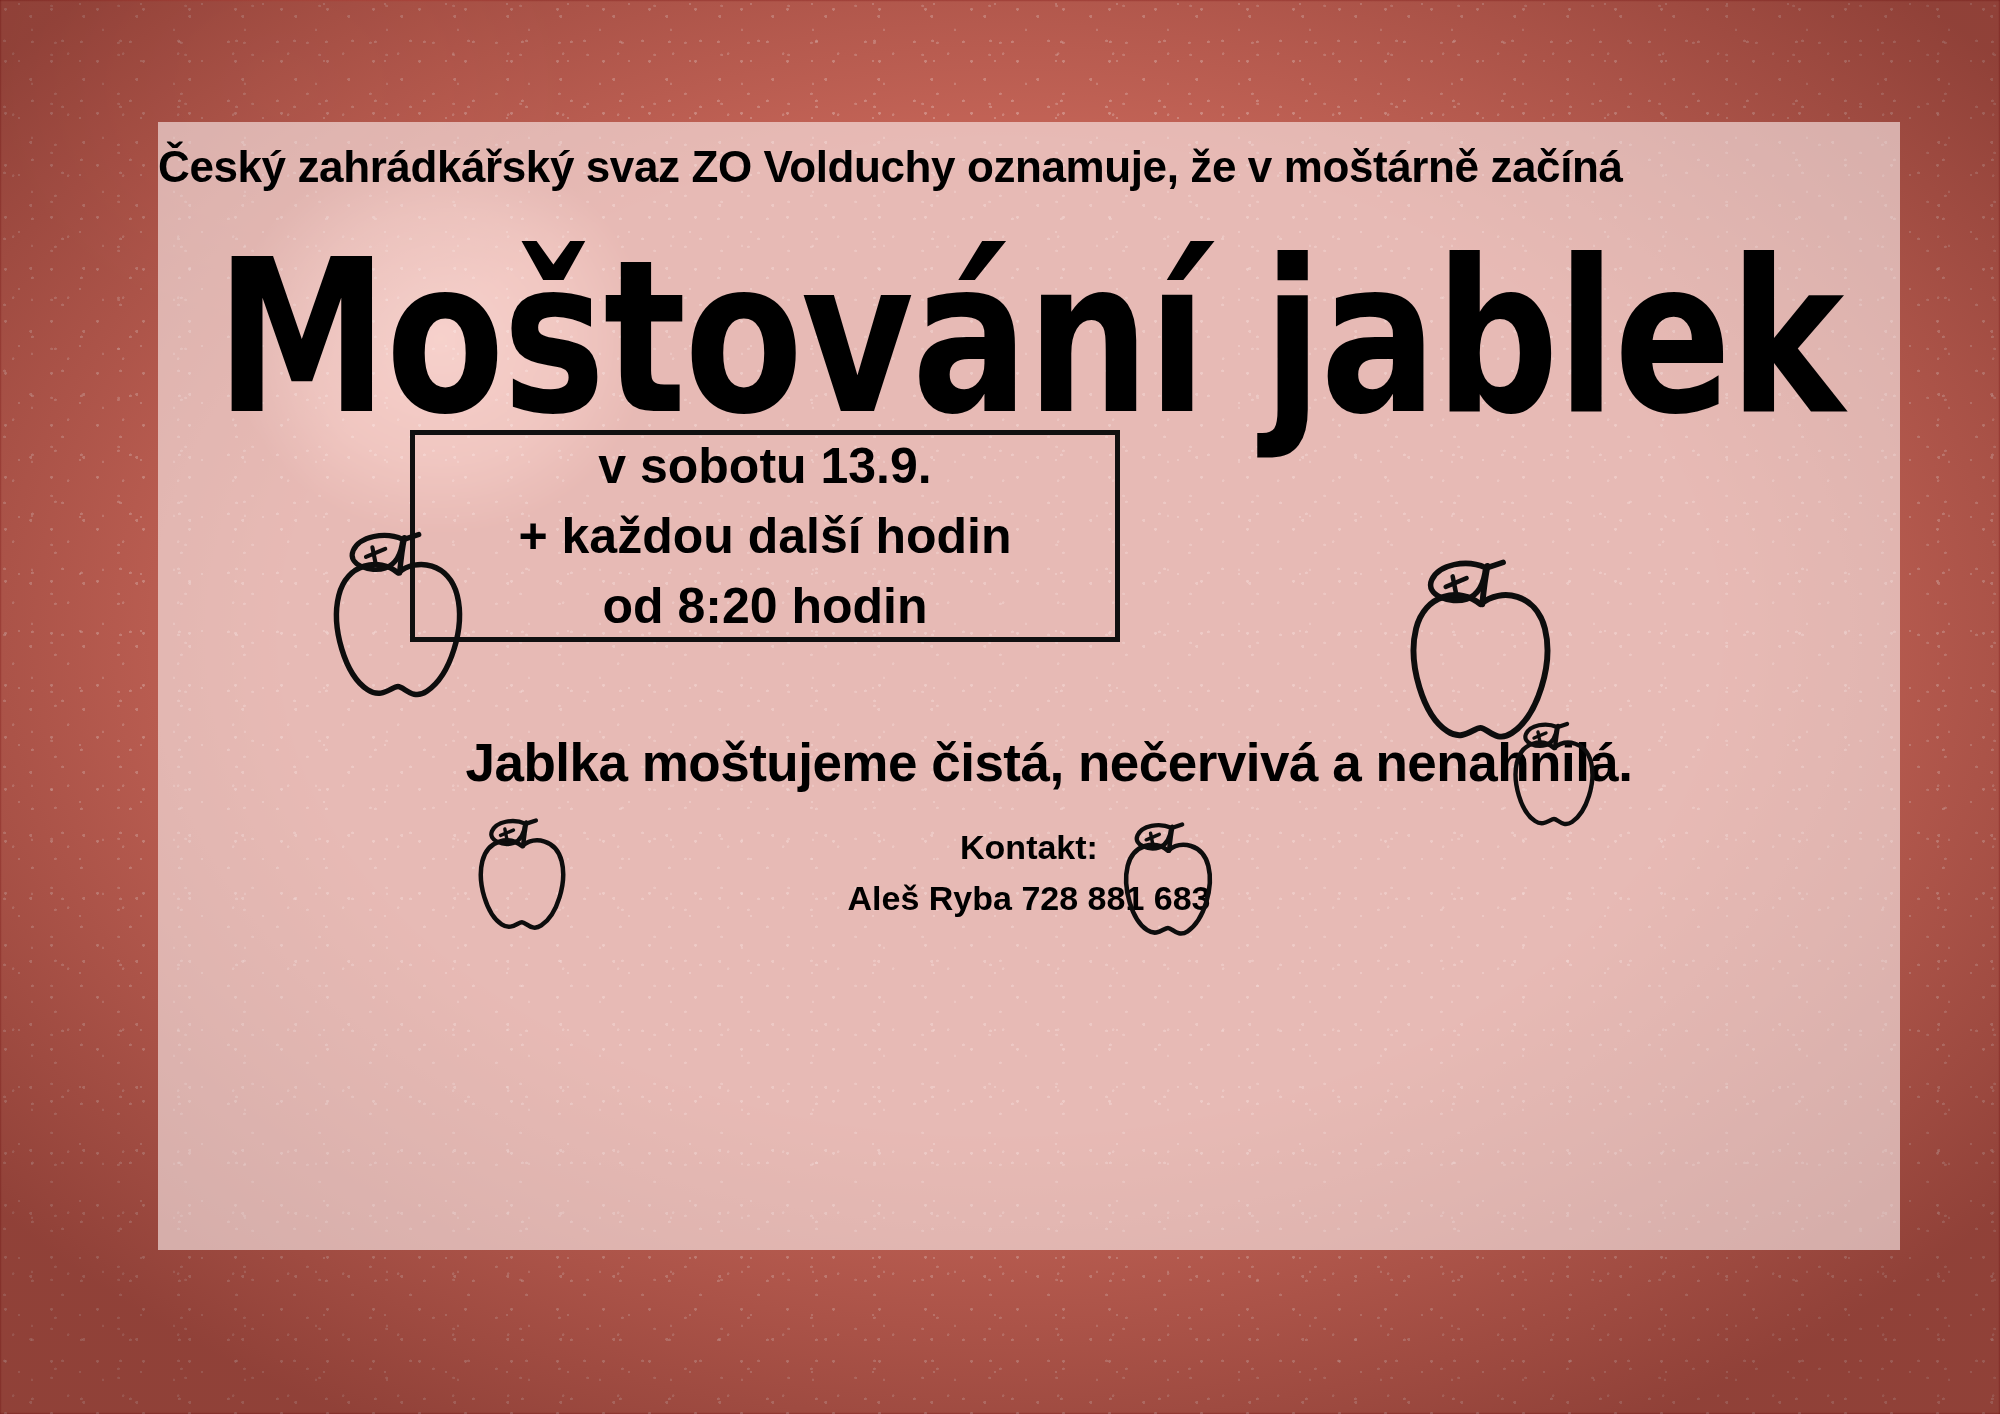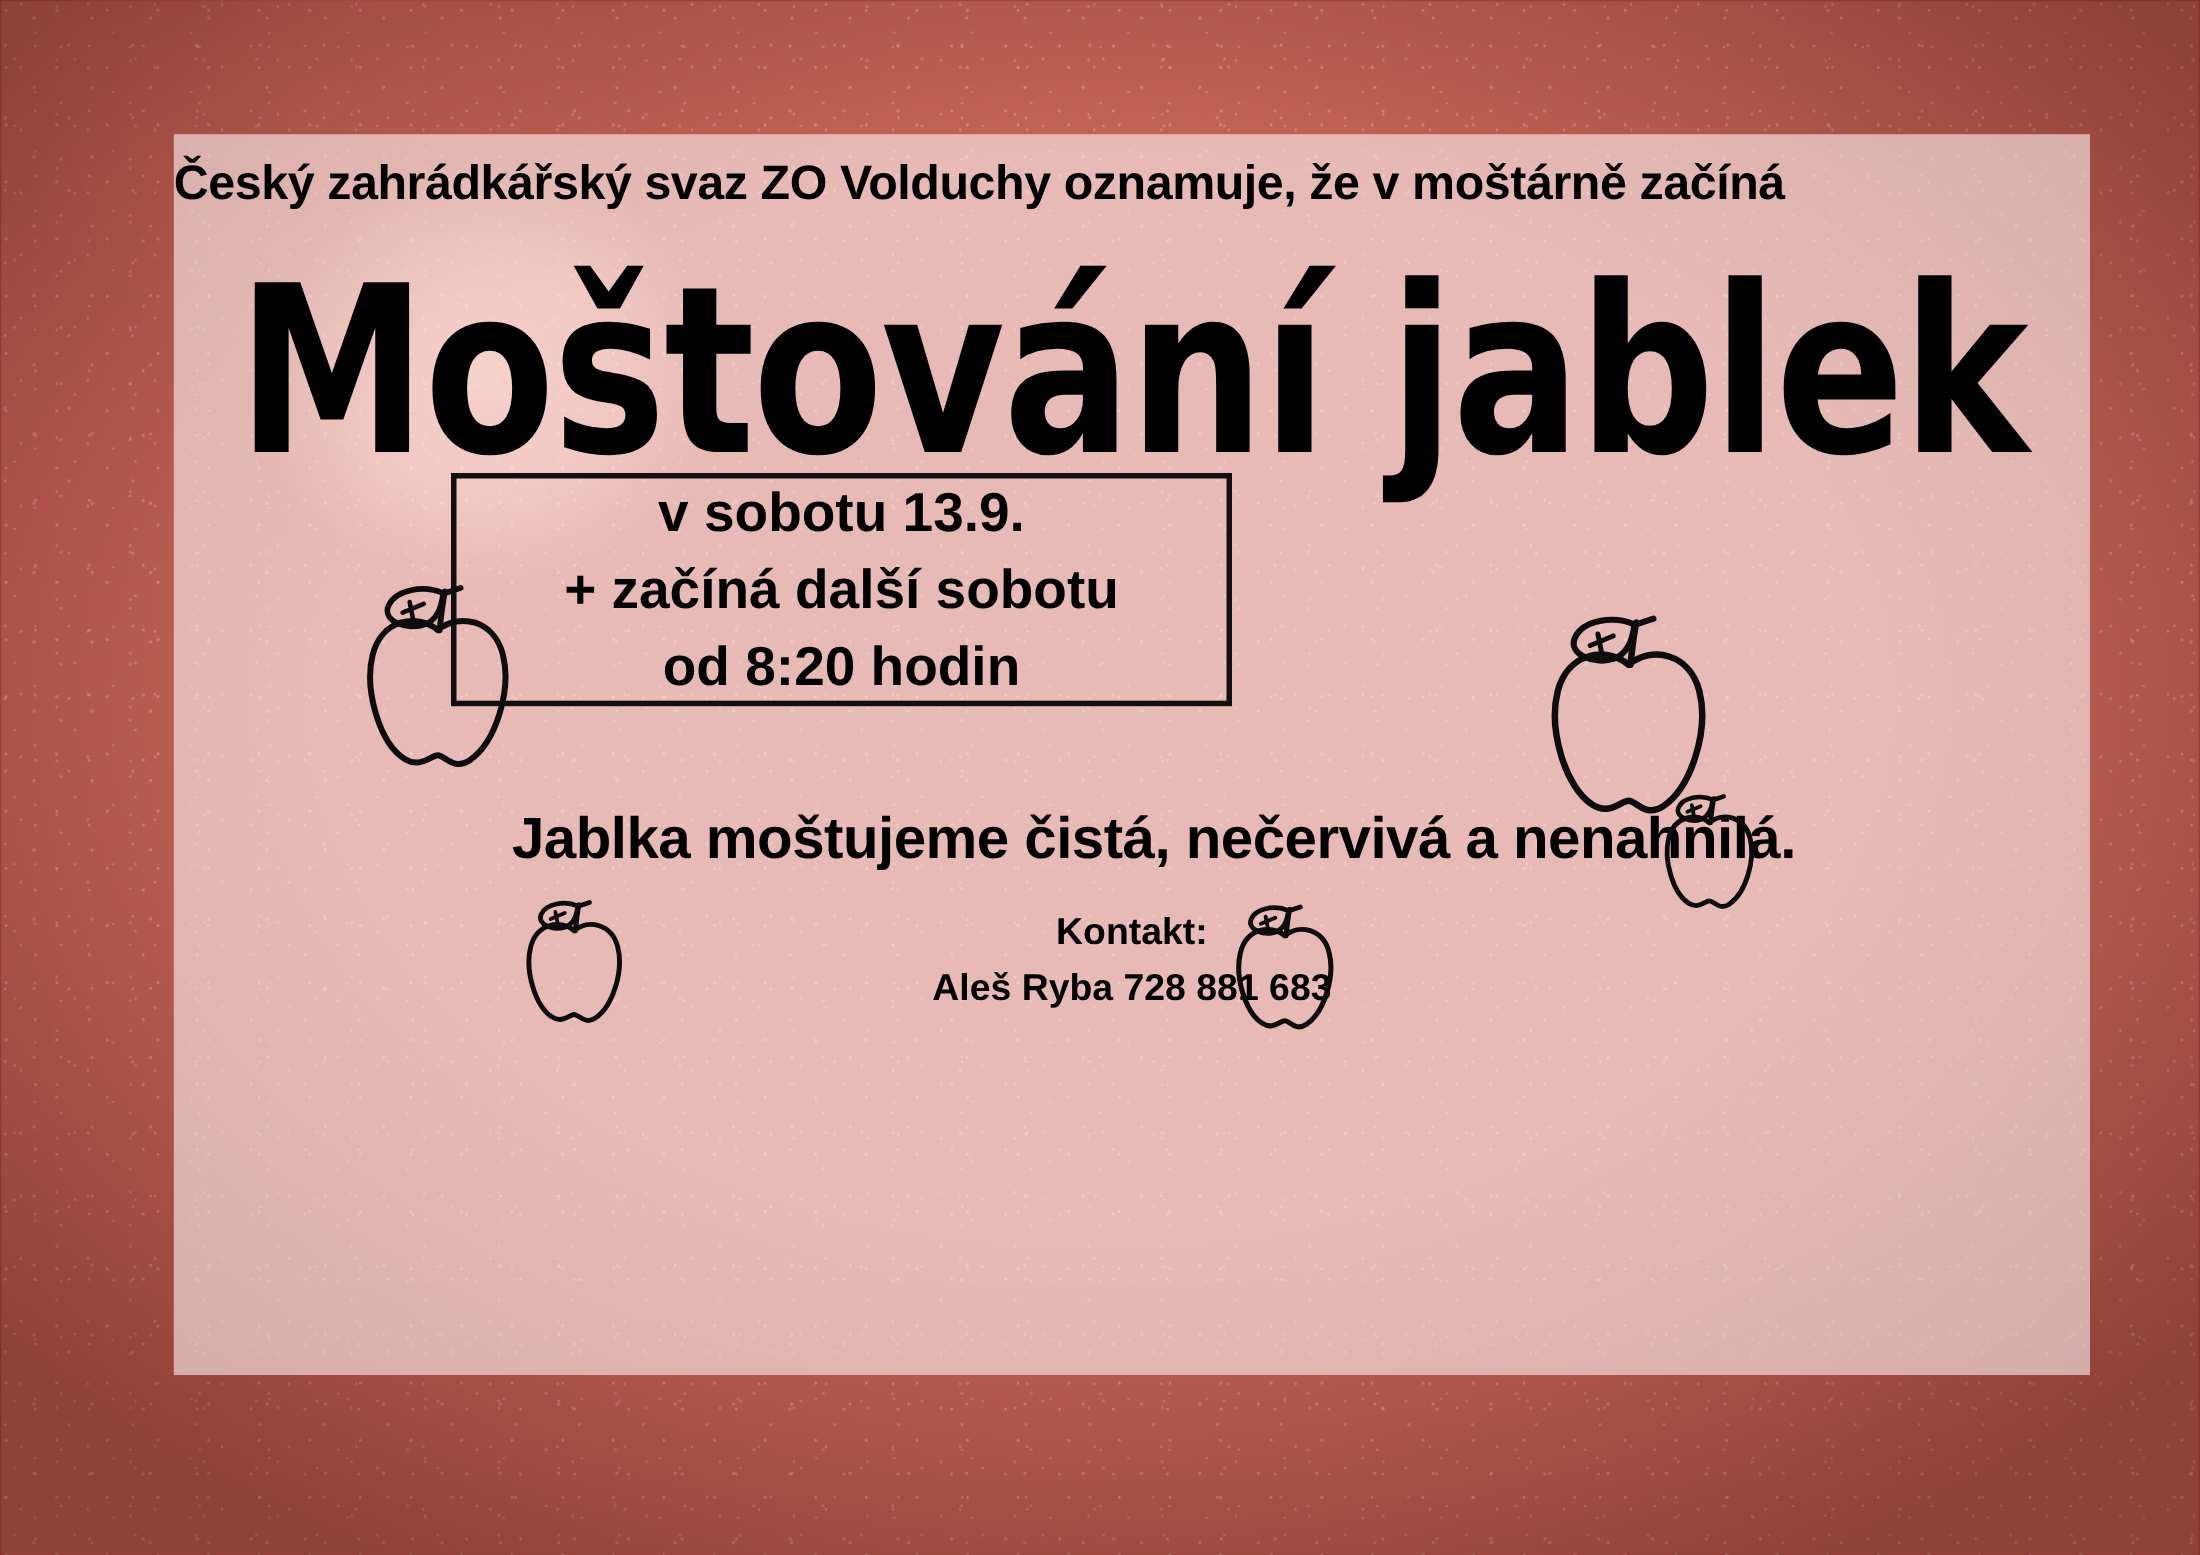--- a/index.html
+++ b/index.html
@@ -207,21 +207,21 @@
   <div class="panel"></div>
 
   <div class="content">
 
     <div class="headline">Český zahrádkářský svaz ZO Volduchy oznamuje, že v moštárně začíná</div>
 
     <div class="title">Moštování jablek</div>
 
     <div class="date-box">
       <div class="date-line">v sobotu 13.9.</div>
-      <div class="date-line">+ začíná další sobotu</div>
+      <div class="date-line">+ každou další hodin</div>
       <div class="date-line">od 8:20 hodin</div>
     </div>
 
     <div class="tagline">Jablka moštujeme čistá, nečervivá a nenahnilá.</div>
 
     <div class="contact">
       <div class="contact-line">Kontakt:</div>
       <div class="contact-line">Aleš Ryba 728 881 683</div>
     </div>
 

